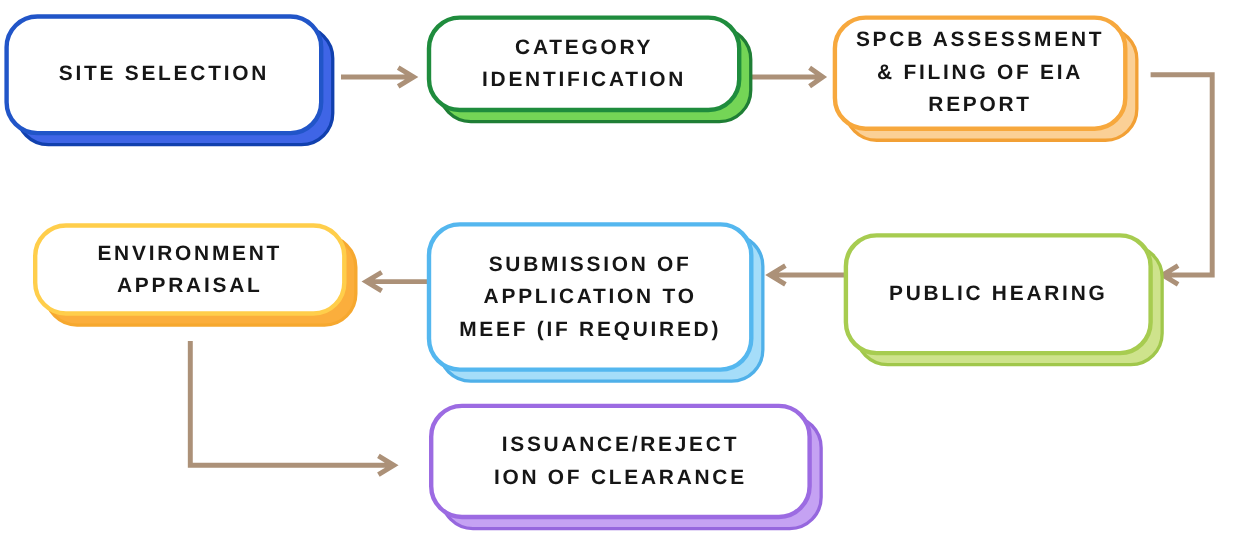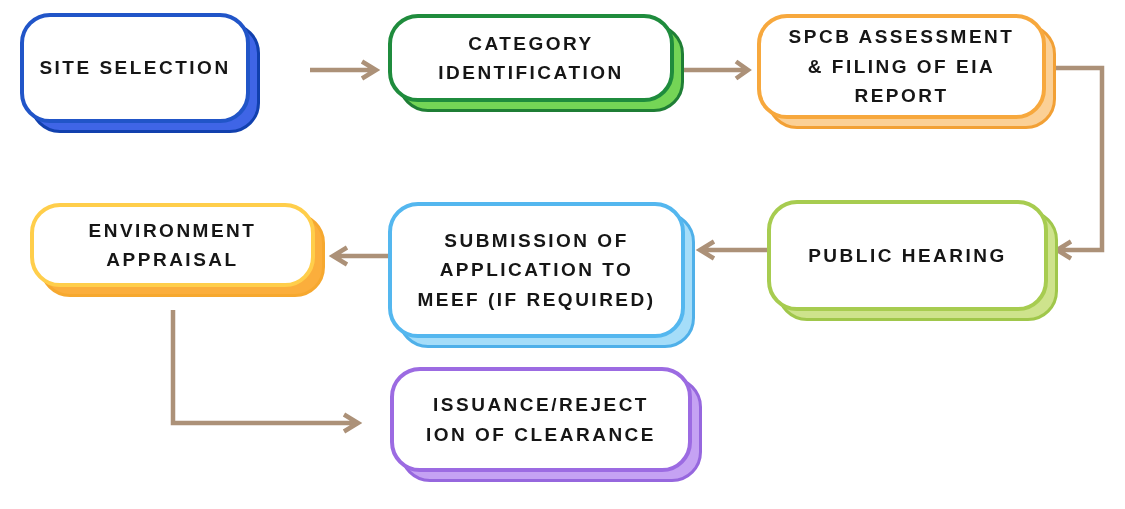--- a/index.html
+++ b/index.html
@@ -55,27 +55,27 @@
     font-size: 19px;
     font-weight: 800;
     letter-spacing: 2.5px;
     line-height: 1.55;
     color: #161616;
     white-space: pre-line;
     text-transform: uppercase;
     padding: 0 6px;
   }
   
-  .n0 { left: 20px;  top: 13px;  width: 230px; height: 110px; }
+  .n0 { left: 4px;  top: 13px;  width: 290px; height: 110px; }
   .n1 { left: 388px; top: 14px;  width: 286px; height: 88px; }
-  .n2 { left: 757px; top: 14px;  width: 289px; height: 105px; }
-  .n3 { left: 767px; top: 200px; width: 281px; height: 111px; }
+  .n2 { left: 757px; top: 14px;  width: 268px; height: 105px; }
+  .n3 { left: 767px; top: 212px; width: 281px; height: 111px; }
   .n4 { left: 388px; top: 202px; width: 297px; height: 136px; }
   .n5 { left: 30px;  top: 203px; width: 285px; height: 84px; border-radius: 10px; }
-  .n6 { left: 390px; top: 367px; width: 302px; height: 105px; }
+  .n6 { left: 390px; top: 367px; width: 348px; height: 105px; }
 </style>
 </head>
 <body>
 
 <div class="canvas">
 
   <svg class="connectors" width="1125" height="509" viewBox="0 0 1125 509">
     <g fill="none" stroke-width="4.5" stroke-linejoin="miter" stroke-linecap="butt" stroke="#AC9178">
       <path d="M310 70 L374 70 M362 61.5 L376 70 L362 78.5"></path>
       <path d="M676 70 L746 70 M736 61.5 L748 70 L736 78.5"></path>

